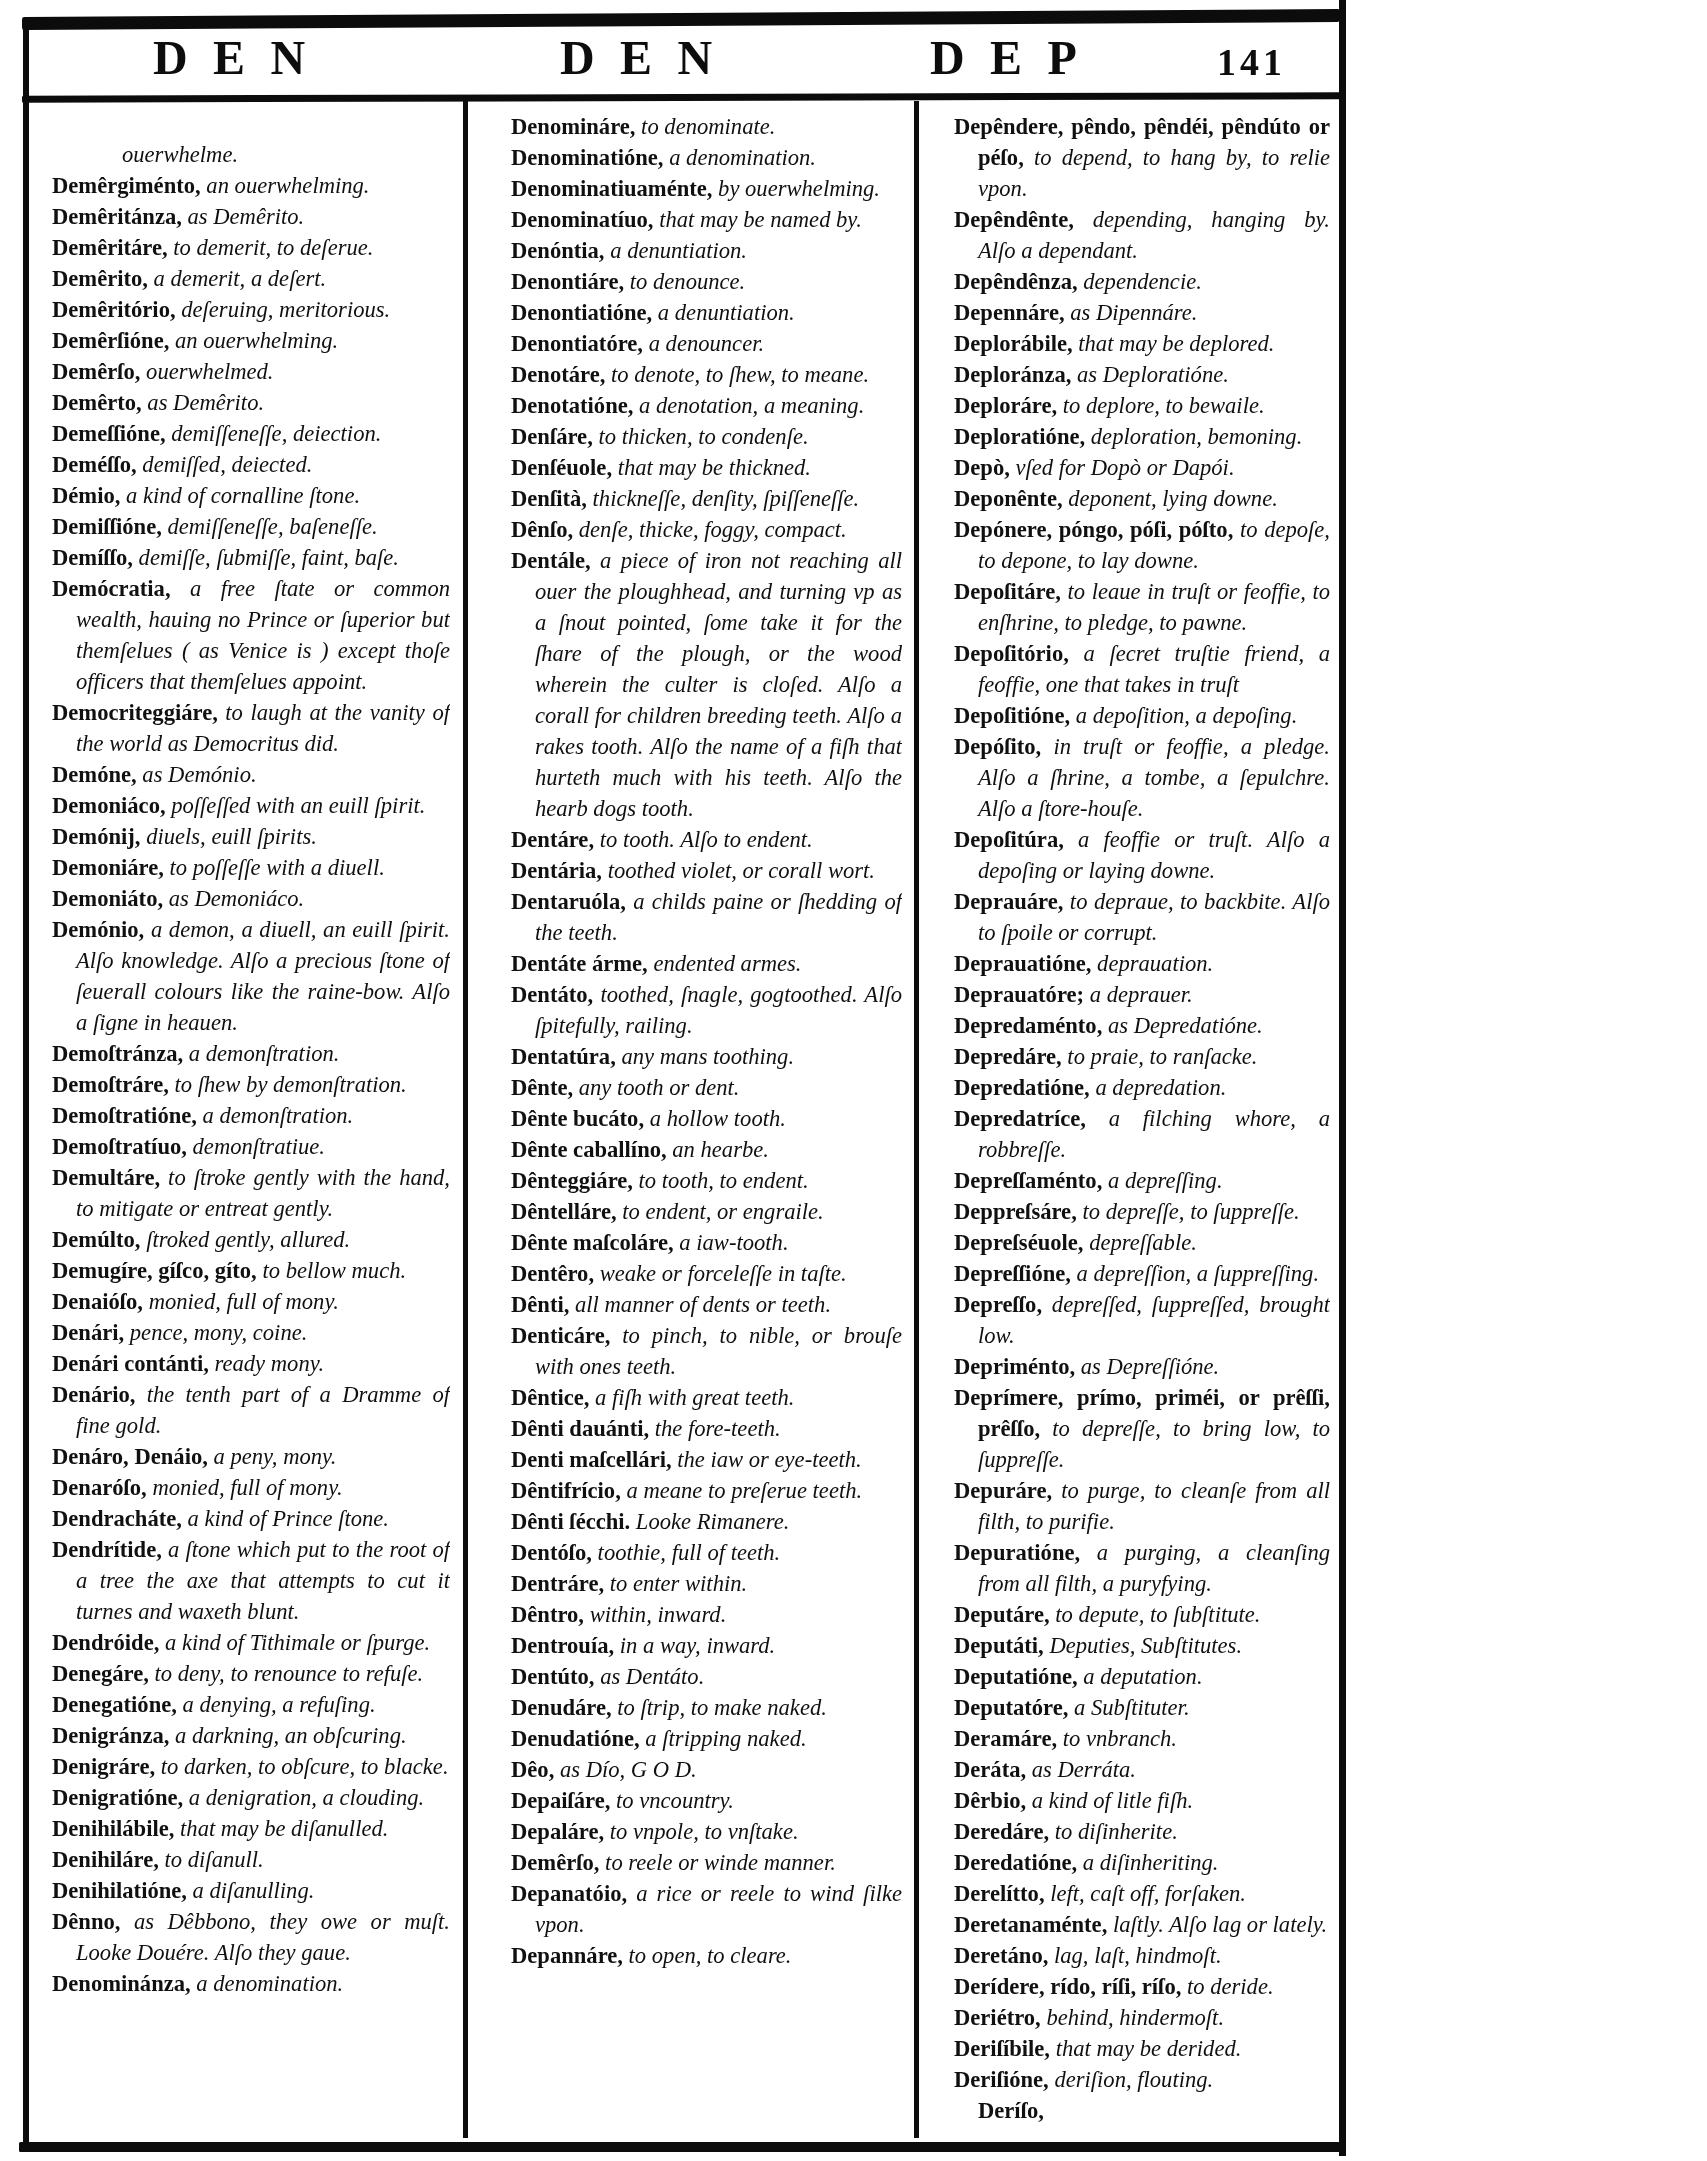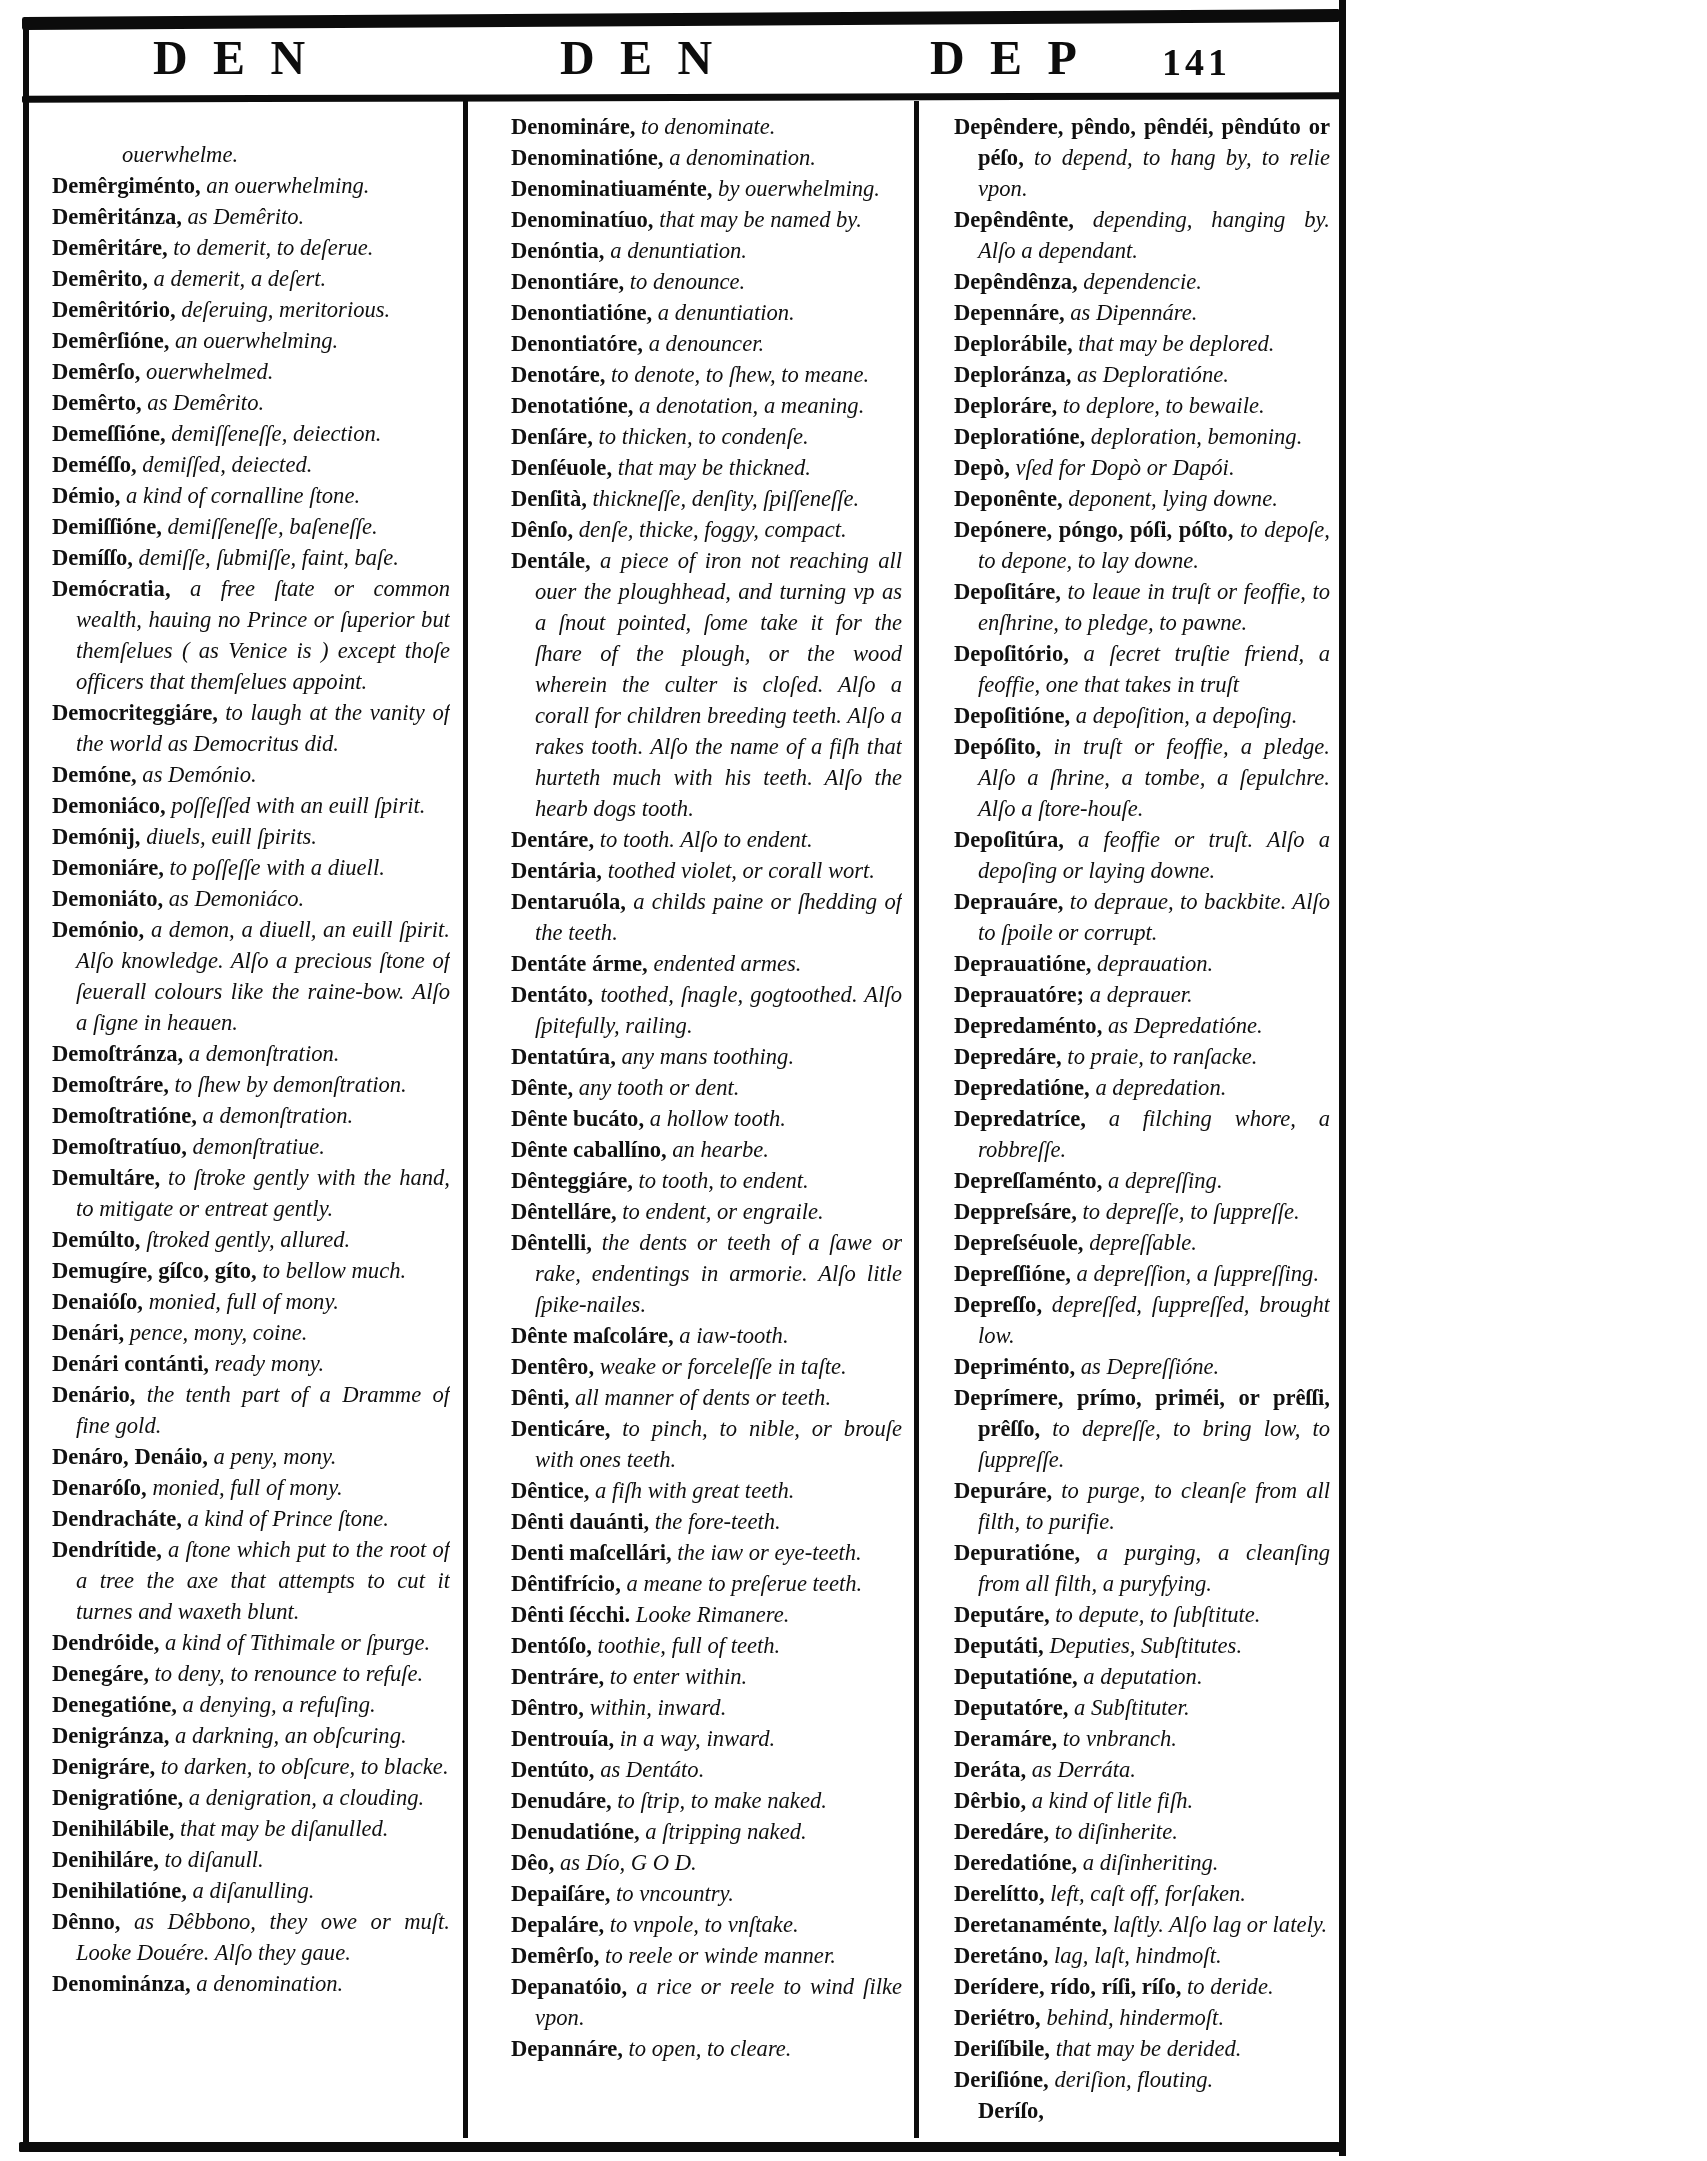--- a/index.html
+++ b/index.html
@@ -15,21 +15,21 @@
   .rule-bottom{left:19px;top:2142px;width:1321px;height:10.3px;border-radius:1.6px;}
   .border-left{left:23px;top:17.5px;width:5.6px;height:2134px;}
   .border-right{left:1339px;top:0px;width:7.1px;height:2156px;}
   .divider-1{left:463px;top:101px;width:4.8px;height:2037px;}
   .divider-2{left:914px;top:101px;width:4.8px;height:2037px;}
   
   .header-word{position:absolute;top:30px;font-size:48px;font-weight:bold;letter-spacing:25.4px;color:#0d0d0d;}
   .hw-1{left:153px;}
   .hw-2{left:560px;}
   .hw-3{left:930px;}
-  .page-number{position:absolute;top:40px;left:1162px;font-size:38px;font-weight:bold;letter-spacing:4px;color:#0d0d0d;}
+  .page-number{position:absolute;top:40px;left:1217px;font-size:38px;font-weight:bold;letter-spacing:4px;color:#0d0d0d;}
   
   .col{position:absolute;top:111px;height:2029px;overflow:hidden;}
   .col1{left:52px;width:398px;margin-top:28px;}
   .col2{left:511px;width:391px;}
   .col3{left:954px;width:376px;}
   .entry{
     margin:0;font-size:22.6px;line-height:31px;
     text-indent:-24px;padding-left:24px;text-align:justify;
   }
   .entry.cont{text-indent:0;padding-left:70px;text-align:left;}
@@ -128,21 +128,20 @@
         <p class="entry"><span class="term">Dentária,</span><span class="def"> toothed violet, or corall wort.</span></p>
         <p class="entry"><span class="term">Dentaruóla,</span><span class="def"> a childs paine or ſhedding of the teeth.</span></p>
         <p class="entry"><span class="term">Dentáte árme,</span><span class="def"> endented armes.</span></p>
         <p class="entry"><span class="term">Dentáto,</span><span class="def"> toothed, ſnagle, gogtoothed. Alſo ſpitefully, railing.</span></p>
         <p class="entry"><span class="term">Dentatúra,</span><span class="def"> any mans toothing.</span></p>
         <p class="entry"><span class="term">Dênte,</span><span class="def"> any tooth or dent.</span></p>
         <p class="entry"><span class="term">Dênte bucáto,</span><span class="def"> a hollow tooth.</span></p>
         <p class="entry"><span class="term">Dênte caballíno,</span><span class="def"> an hearbe.</span></p>
         <p class="entry"><span class="term">Dênteggiáre,</span><span class="def"> to tooth, to endent.</span></p>
         <p class="entry"><span class="term">Dêntelláre,</span><span class="def"> to endent, or engraile.</span></p>
-        <p class="entry"><span class="term">Dêntelli,</span><span class="def"> the dents or teeth of a ſawe or rake, endentings in armorie. Alſo litle ſpike-nailes.</span></p>
         <p class="entry"><span class="term">Dênte maſcoláre,</span><span class="def"> a iaw-tooth.</span></p>
         <p class="entry"><span class="term">Dentêro,</span><span class="def"> weake or forceleſſe in taſte.</span></p>
         <p class="entry"><span class="term">Dênti,</span><span class="def"> all manner of dents or teeth.</span></p>
         <p class="entry"><span class="term">Denticáre,</span><span class="def"> to pinch, to nible, or brouſe with ones teeth.</span></p>
         <p class="entry"><span class="term">Dêntice,</span><span class="def"> a fiſh with great teeth.</span></p>
         <p class="entry"><span class="term">Dênti dauánti,</span><span class="def"> the fore-teeth.</span></p>
         <p class="entry"><span class="term">Denti maſcellári,</span><span class="def"> the iaw or eye-teeth.</span></p>
         <p class="entry"><span class="term">Dêntifrício,</span><span class="def"> a meane to preſerue teeth.</span></p>
         <p class="entry"><span class="term">Dênti ſécchi.</span><span class="def"> Looke Rimanere.</span></p>
         <p class="entry"><span class="term">Dentóſo,</span><span class="def"> toothie, full of teeth.</span></p>

